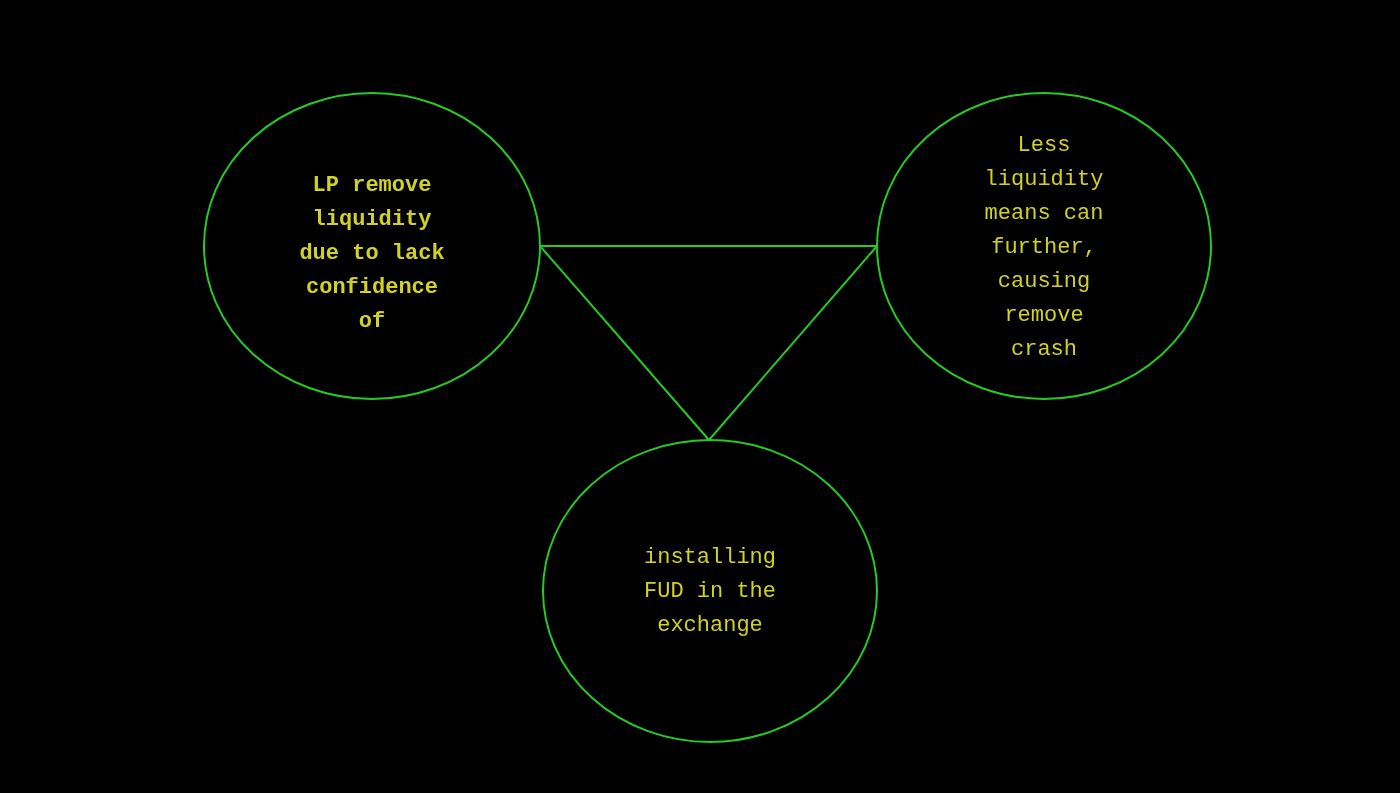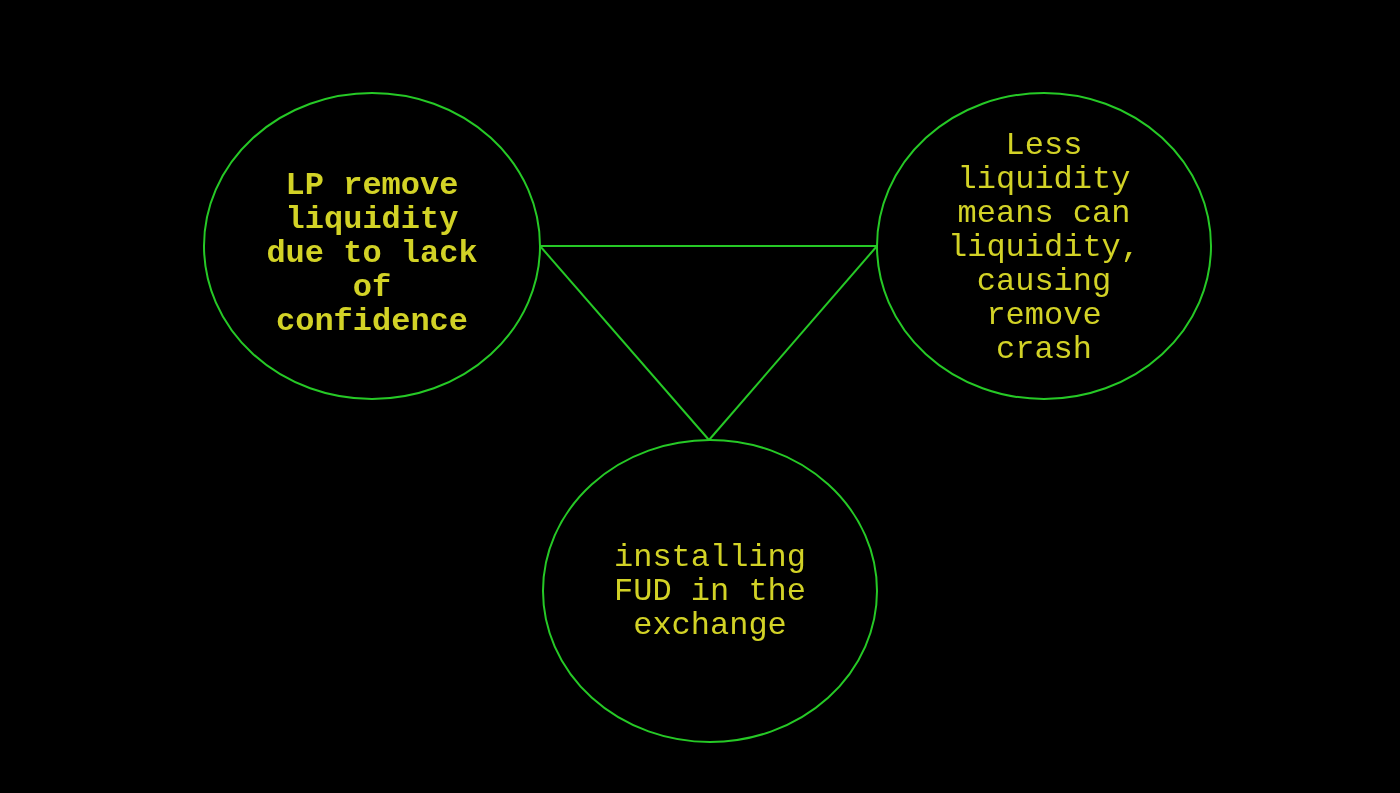--- a/index.html
+++ b/index.html
@@ -24,21 +24,21 @@
   }
   .diagram-svg line{
     stroke:var(--stroke);
     stroke-width:2;
   }
   .node-label{
     position:absolute;
     transform:translate(-50%,-50%);
     text-align:center;
     color:var(--text);
-    font-size:32px;
+    font-size:22px;
     line-height:34px;
     letter-spacing:0;
   }
   .node-label div{white-space:nowrap;}
 </style>
 </head>
 <body>
 
 <div class="stage">
 
@@ -50,29 +50,29 @@
 
     <ellipse cx="372" cy="246" rx="168" ry="153"></ellipse>
     <ellipse cx="1044" cy="246" rx="167" ry="153"></ellipse>
     <ellipse cx="710" cy="591" rx="167" ry="151"></ellipse>
   </svg>
 
   <div class="node-label" style="left:372px;top:254px;font-weight:bold;">
     <div>LP remove</div>
     <div>liquidity</div>
     <div>due to lack</div>
+    <div>confidence</div>
     <div>of</div>
-    <div>confidence</div>
   </div>
 
   <div class="node-label" style="left:1044px;top:248px;">
     <div>Less</div>
     <div>liquidity</div>
     <div>means can</div>
-    <div>liquidity,</div>
+    <div>further,</div>
     <div>causing</div>
     <div>remove</div>
     <div>crash</div>
   </div>
 
   <div class="node-label" style="left:710px;top:592px;">
     <div>installing</div>
     <div>FUD in the</div>
     <div>exchange</div>
   </div>

